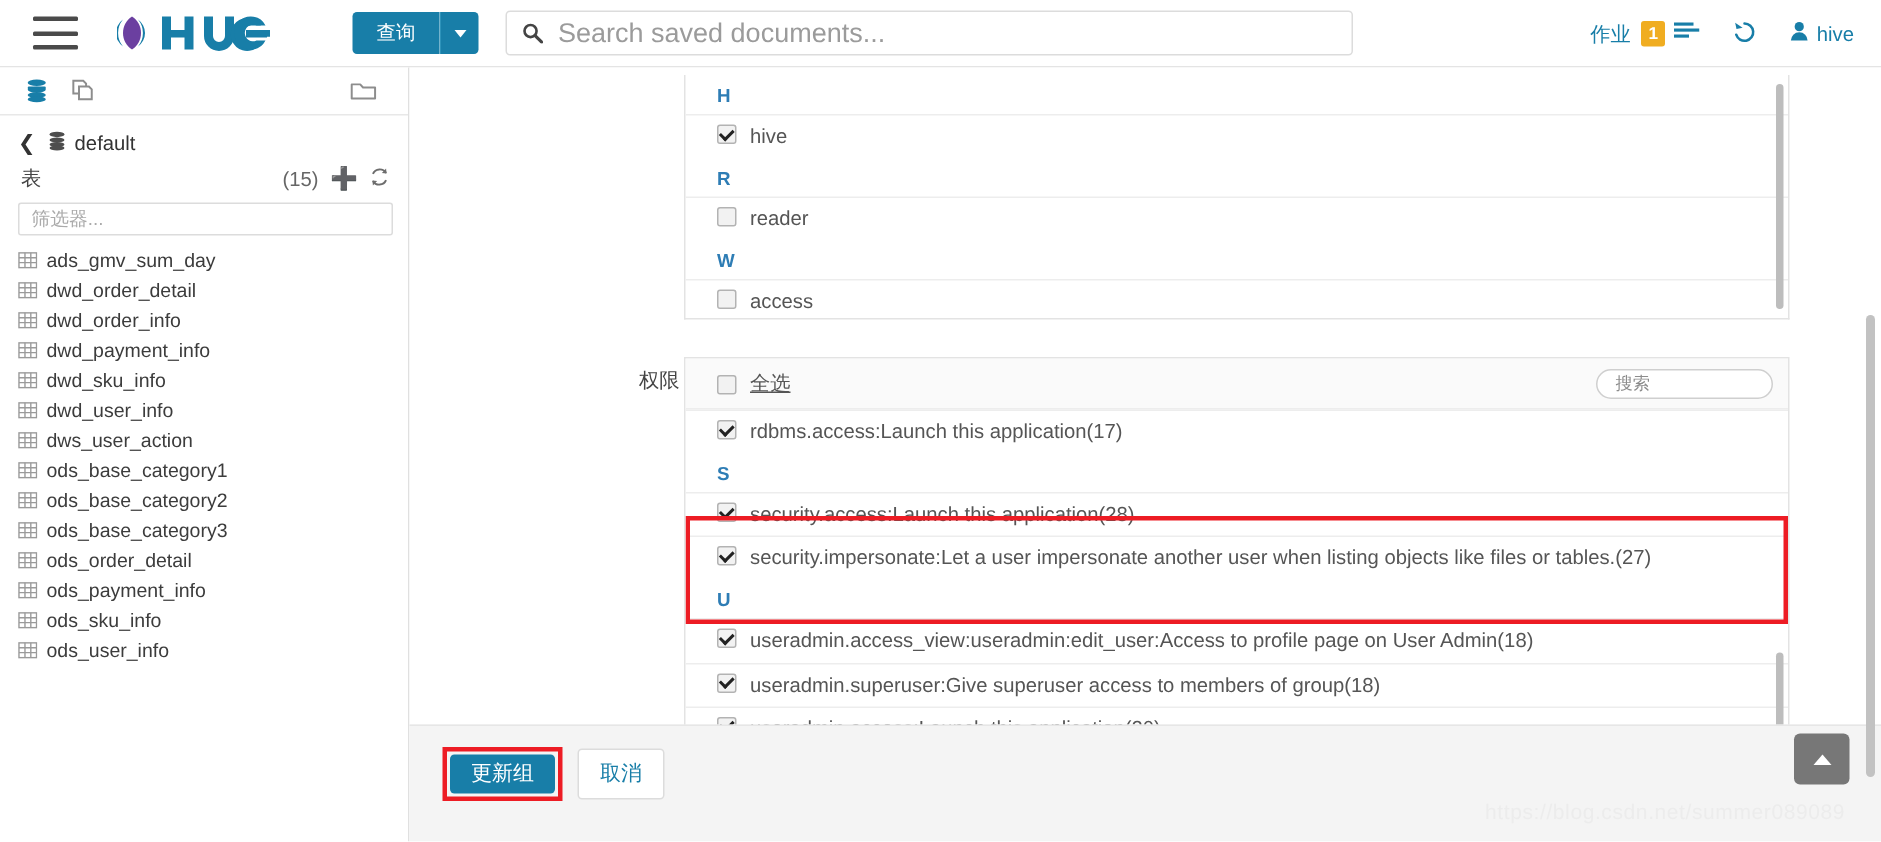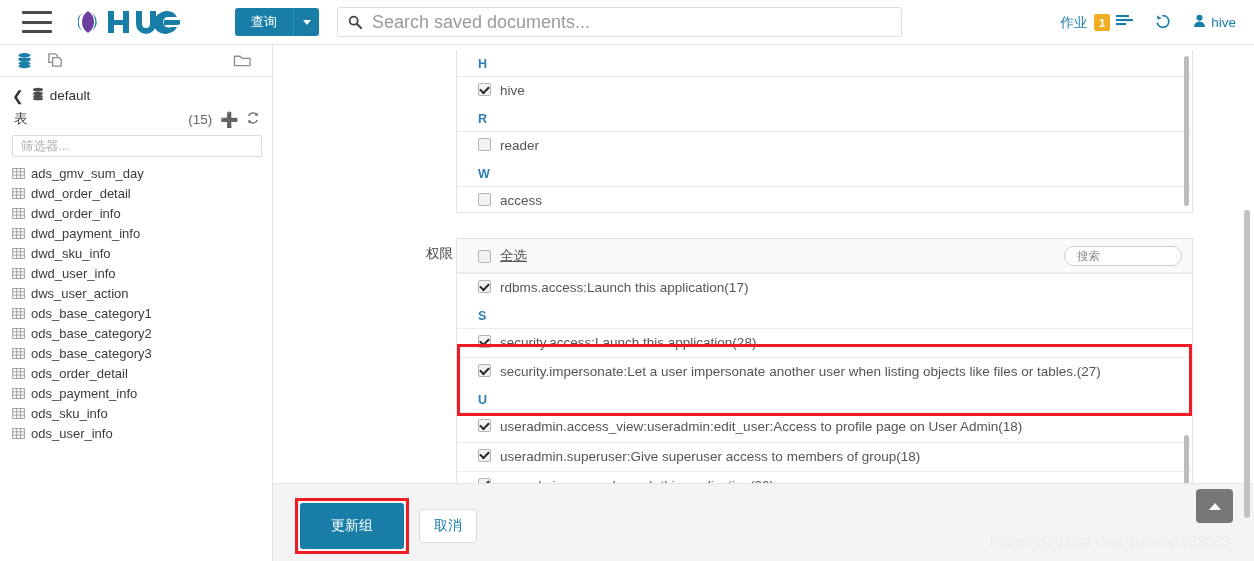--- a/index.html
+++ b/index.html
@@ -164,21 +164,21 @@
     border: 3px solid #ED1C24; pointer-events:none; z-index:5;
   }
 
   
   .footer-bar {
     position:absolute; left:273px; top:483px; width:981px; height:78px; background:#f4f4f4;
     border-top:1px solid #e6e6e6;
   }
   .footer-inner { position:absolute; left:22px; top:14px; display:flex; align-items:center; }
   .btn-primary {
-    background:#187EA8; color:#fff; border:none; height:46px; padding: 0 31px;
+    background:#187EA8; color:#fff; border:none; height:26px; padding: 0 14px;
     font-size:14px; border-radius:3px; cursor:pointer;
     font-family:"Liberation Sans","DejaVu Sans",sans-serif;
   }
   .btn-primary-wrap { border:3px solid #ED1C24; padding:2px; display:inline-flex; }
   .btn-default {
     background:#fff; color:#187EA8; border:1px solid #dcdcdc; height:34px; padding: 0 14px;
     font-size:14px; border-radius:3px; cursor:pointer; margin-left:10px;
     font-family:"Liberation Sans","DejaVu Sans",sans-serif;
   }
 

